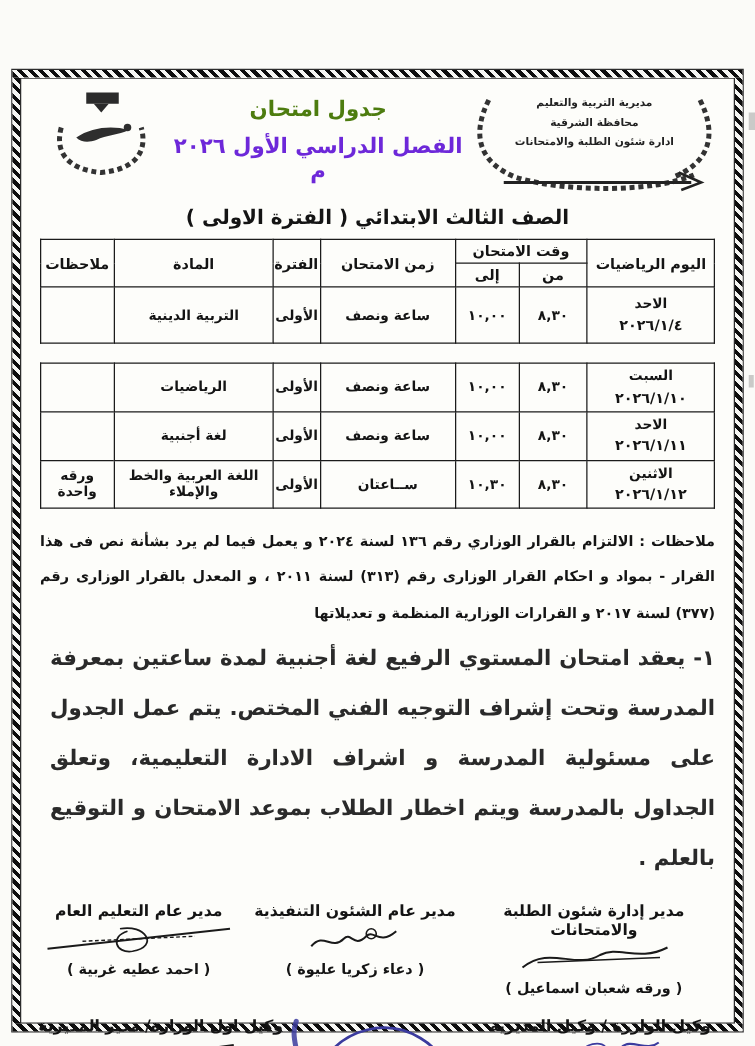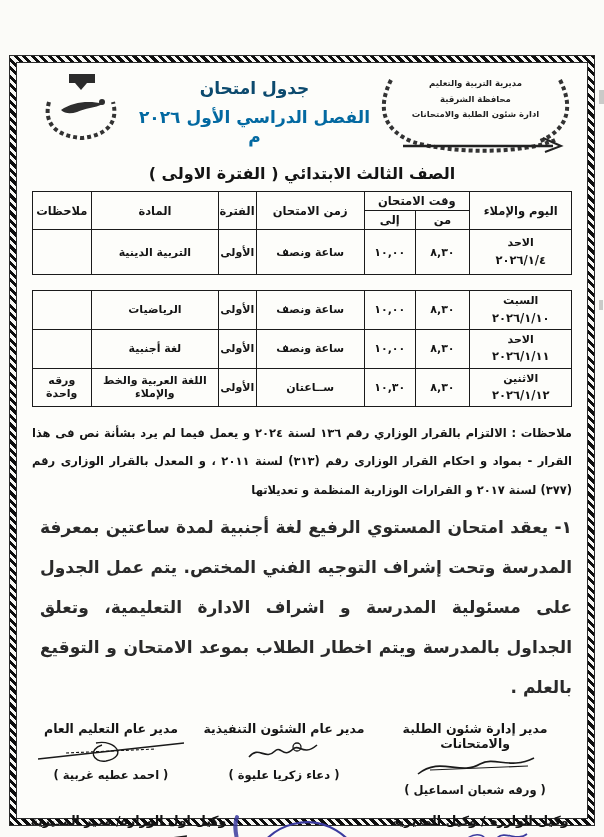--- a/index.html
+++ b/index.html
@@ -23,22 +23,22 @@
   }
   .content { position:absolute; inset:0; padding:6px 10px 0 10px; }
 
   
   .header { display:flex; justify-content:space-between; align-items:flex-start; height:92px; }
   .org-wreath { position:relative; width:205px; height:88px; }
   .org-wreath svg { position:absolute; inset:0; }
   .org-lines { position:absolute; top:8px; right:14px; left:14px; text-align:center;
     font-weight:bold; font-size:8.5px; line-height:1.85; color:#222; }
   .title-block { flex:1; text-align:center; padding-top:10px; }
-  .title-main { font-size:17px; font-weight:bold; letter-spacing:0; color:#0c4a6e; }
-  .title-sub  { font-size:17px; font-weight:bold; margin-top:9px; color:#0369a1; }
+  .title-main { font-size:17px; font-weight:bold; letter-spacing:0; color:#4d7c0f; }
+  .title-sub  { font-size:17px; font-weight:bold; margin-top:9px; color:#6d28d9; }
   .emblem { width:110px; height:88px; display:flex; justify-content:center; }
 
   .section-title { text-align:center; font-size:16px; font-weight:bold; margin-top:4px; }
 
   
   table { border-collapse:collapse; width:98%; margin:0 auto; table-layout:fixed; }
   .sched th, .sched td { border:1.6px solid #1b1b1b; text-align:center; vertical-align:middle;
     font-weight:bold; font-size:11px; padding:2px 1px; }
   .sched th { font-size:11.5px; }
   .t1 { margin-top:8px; }
@@ -115,21 +115,21 @@
         <col style="width:19%">
           <col style="width:10%">
           <col style="width:9.5%">
         <col style="width:20%">
           <col style="width:7%">
           <col style="width:23.5%">
           <col style="width:11%">
       </colgroup>
       <thead>
         <tr>
-          <th rowspan="2">اليوم والإملاء</th>
+          <th rowspan="2">اليوم الرياضيات</th>
           <th colspan="2">وقت الامتحان</th>
           <th rowspan="2">زمن الامتحان</th>
           <th rowspan="2">الفترة</th>
           <th rowspan="2">المادة</th>
           <th rowspan="2">ملاحظات</th>
         </tr>
         <tr>
           <th>من</th>
           <th>إلى</th>
         </tr>

